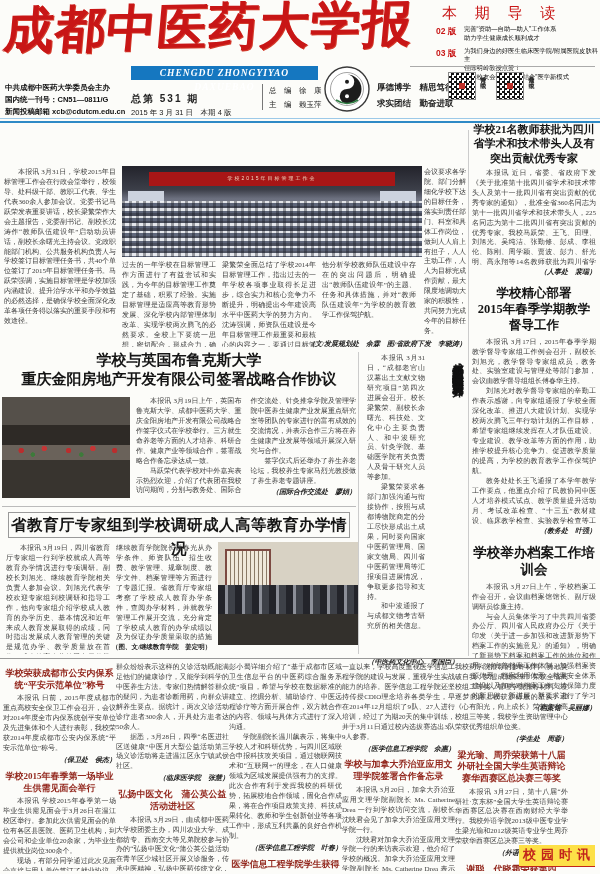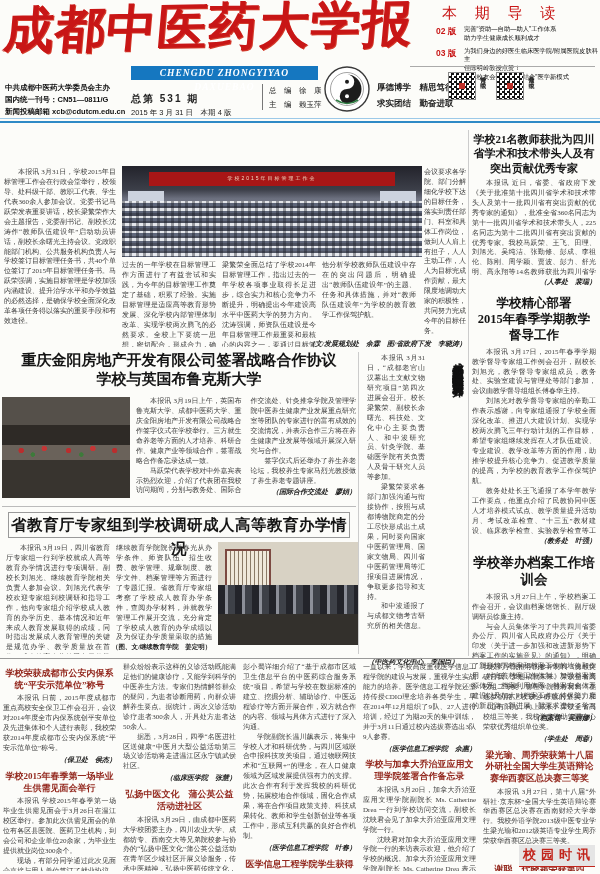--- a/index.html
+++ b/index.html
@@ -92,31 +92,31 @@
   .ea-cap{position:absolute;left:110px;top:136px;width:104px;font-size:6.5px;font-weight:bold;
           font-family:"Liberation Serif",serif;}
   .ea-photo{position:absolute;left:216px;top:35px;width:140px;height:103px;overflow:hidden;
      background:linear-gradient(180deg,#d8d2c4 0 46%,#6b5f52 46% 60%,#33302c 60% 100%);}
   .ea-scroll{position:absolute;left:5%;top:7%;width:30%;height:40%;border:2px solid #7c4a42;
      background:repeating-linear-gradient(90deg,#efe8da 0 3px,#8a7a66 3px 4px);}
   .ea-people{position:absolute;left:0;right:0;top:42%;height:28%;
      background:repeating-linear-gradient(90deg,#23242a 0 7px,#8c8f98 7px 10px,#3e4148 10px 17px);}
   
   .vline{position:absolute;left:468px;top:130px;width:1px;height:526px;background:#ccc;}
-  .rc{position:absolute;left:472px;top:130px;width:124px;height:526px;}
+  .rc{position:absolute;left:472px;top:120px;width:124px;height:526px;}
   .rc-h1{font-size:11px;line-height:1.3;margin:2px 0 4px;}
   .rc-h2{font-size:12.5px;line-height:1.3;margin:8px 0 4px;}
   .rc .body{height:auto;}
   
   .b-rule{position:absolute;left:0;top:658px;width:600px;border-top:1px solid #999;}
-  .bottom{position:absolute;left:3px;top:663px;width:594px;height:208px;display:flex;gap:7px;}
+  .bottom{position:absolute;left:3px;top:663px;width:594px;height:208px;display:flex;}
   .bcol{width:113px;flex:none;overflow:hidden;position:relative;}
   .bhead{font-family:"Liberation Serif",serif;font-weight:bold;color:#93281e;font-size:9px;
          line-height:1.3;text-align:center;margin:5px 2px 3px;}
-  .campus{position:absolute;right:2px;bottom:4px;background:#e5e5e5;color:#c2251c;
+  .campus{position:absolute;right:2px;bottom:4px;background:#fde047;color:#c2251c;
           font-size:13px;font-weight:bold;letter-spacing:5px;font-family:"Liberation Serif",serif;
           border-bottom:1.5px solid #c2251c;padding:1px 0 2px 4px;}
 </style>
 </head>
 <body>
 
 <div class="page">
 
   <div class="m-title">成都中医药大学报</div>
   <div class="m-pub">
@@ -194,22 +194,22 @@
     <p class="cont">他分析学校教师队伍建设中存在的突出问题后，明确提出“教师队伍建设年”的主题、任务和具体措施，并对“教师队伍建设年”为学校的教育教学工作保驾护航。</p>
   </div>
   <div class="ma-right body">
     <p class="cont">会议要求各学院、部门分解细化学校下达的目标任务，落实到责任部门、科室和具体工作岗位，做到人人肩上有担子，人人主动工作，人人为目标完成作贡献，最大限度地调动大家的积极性，共同努力完成今年的目标任务。</p>
   </div>
   <div class="ma-sign">
     <span class="sign">（文/发展规划处　余霖　图/省政府下发　李晓涛）</span>
   </div>
 
   <div class="sa-h serifhead">
+    <div>学校与英国布鲁克斯大学</div>
     <div>重庆金阳房地产开发有限公司签署战略合作协议</div>
-    <div>学校与英国布鲁克斯大学</div>
   </div>
   <div class="sa-photo"></div>
   <div class="sa-text body">
     <p>本报讯 3月19日上午，英国布鲁克斯大学、成都中医药大学、重庆金阳房地产开发有限公司战略合作签字仪式在学校举行。三方就生命养老等方面的人才培养、科研合作、健康产业等领域合作，签署战略合作备忘录达成一致。</p>
     <p>马跃荣代表学校对中外嘉宾表示热烈欢迎，介绍了代表团在我校访问期间，分别与教务处、国际合作交流处、针灸推拿学院及管理学院中医养生健康产业发展重点研究室等团队的专家进行的富有成效的交流情况，并表示合作三方将在养生健康产业发展等领域开展深入研究与合作。</p>
     <p>签字仪式后还举办了养生养老论坛，我校养生专家马烈光教授做了养生养老专题讲座。</p>
     <span class="sign">（国际合作交流处　廖娟）</span>
   </div>
 
   <div class="va">

